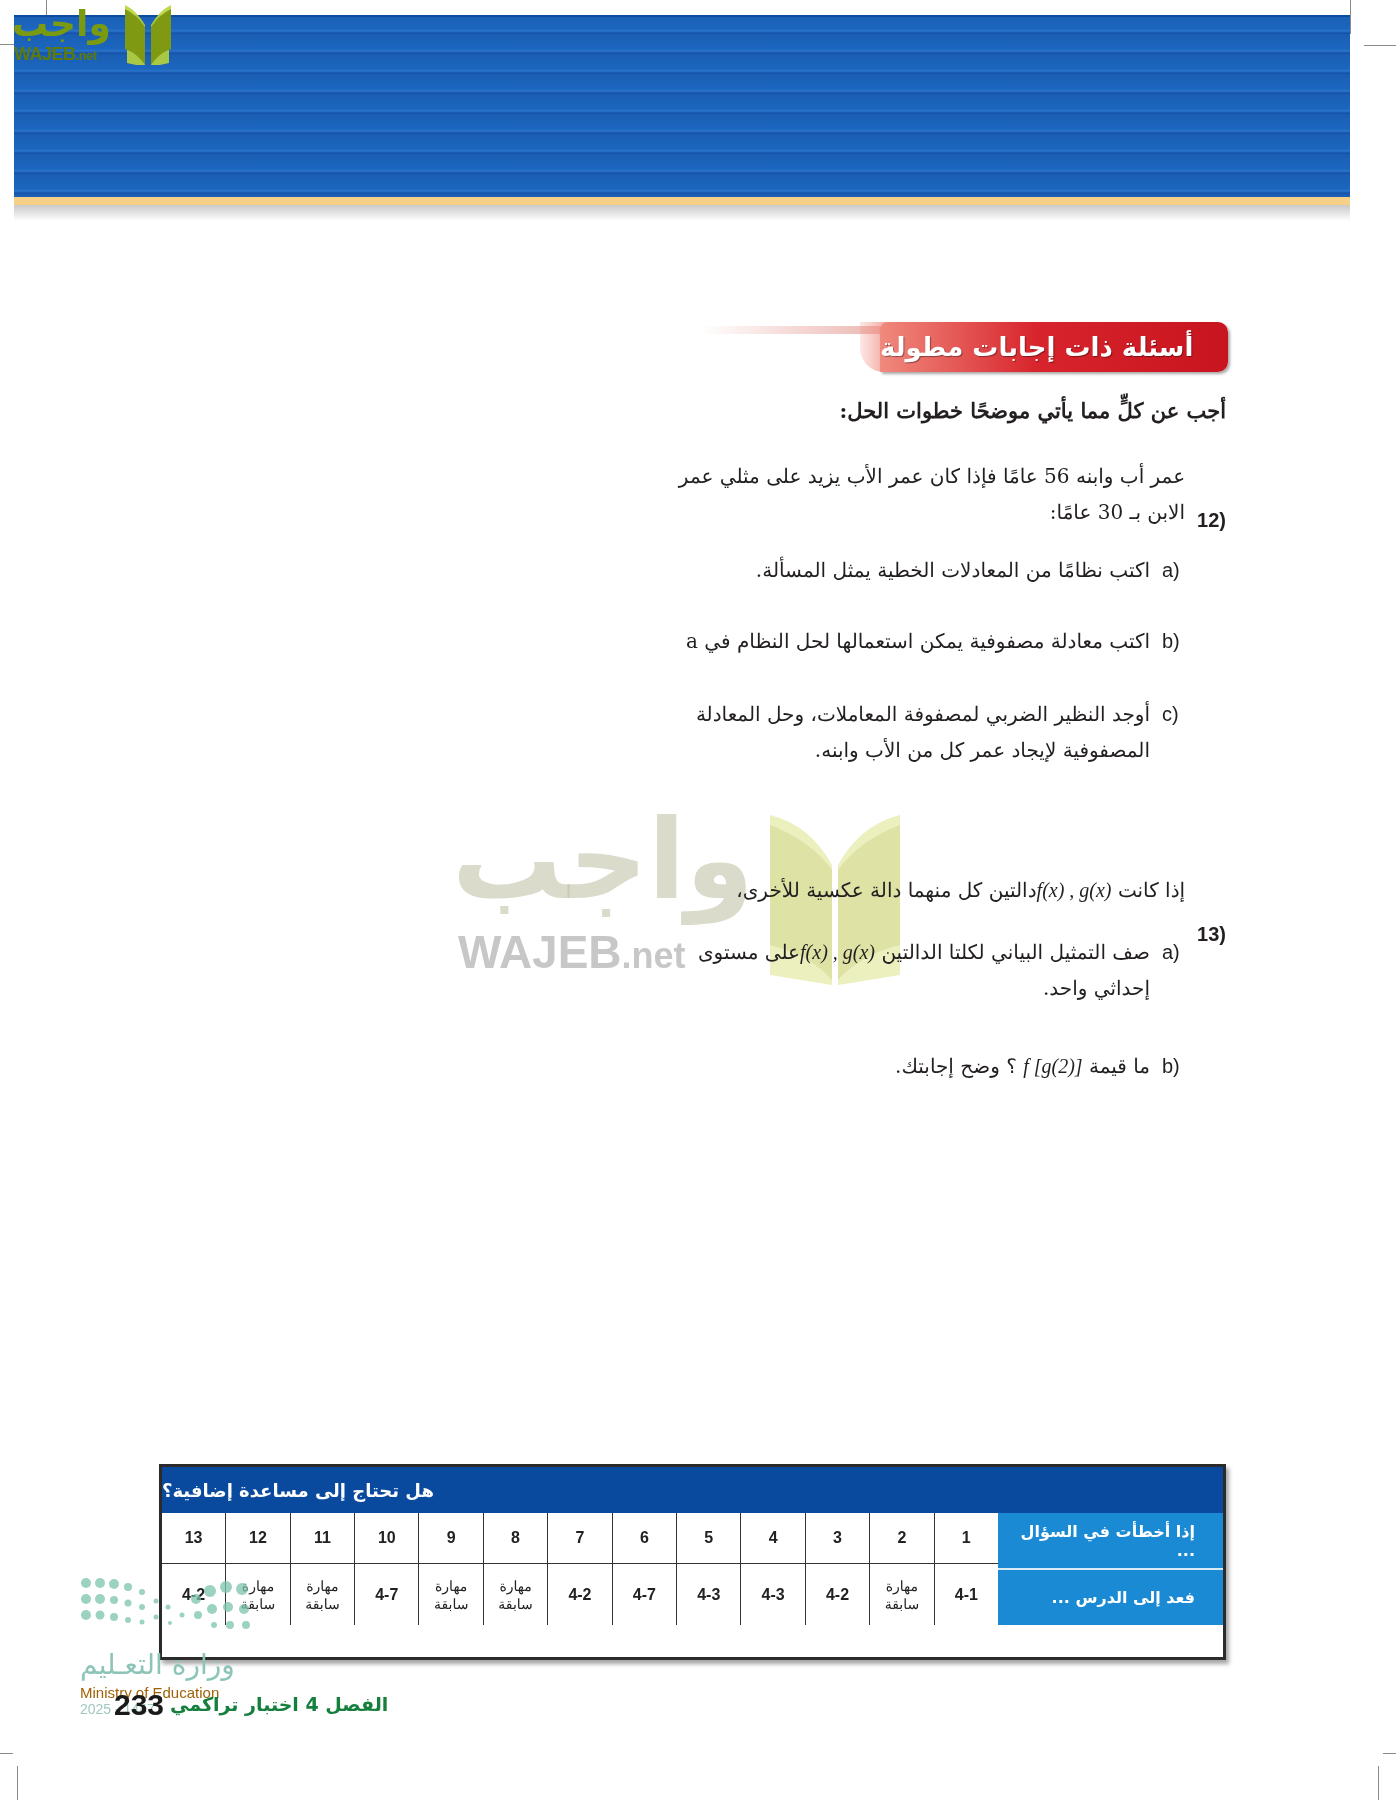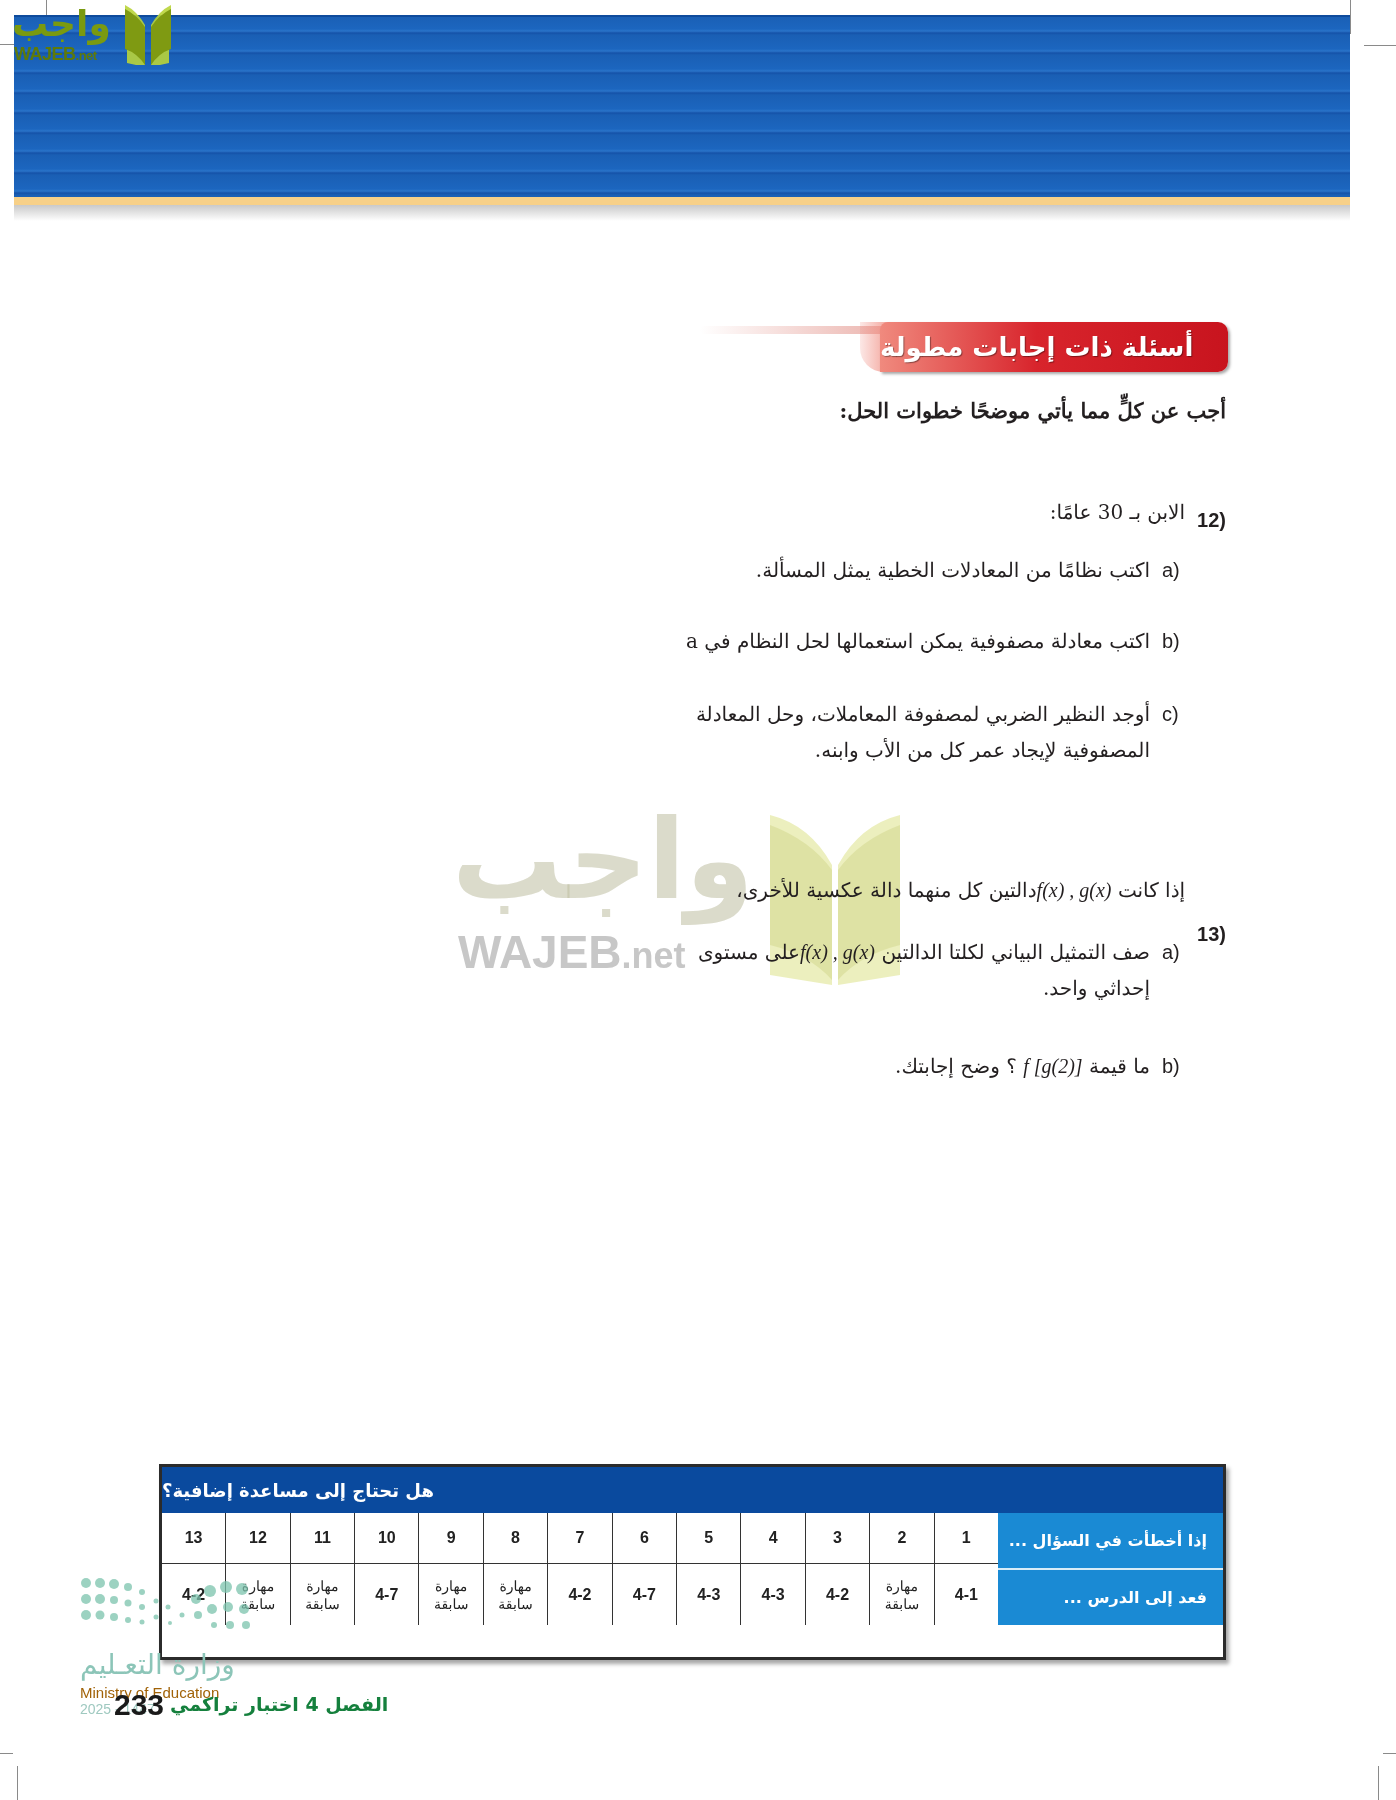--- a/index.html
+++ b/index.html
@@ -95,21 +95,21 @@
   }
   .help-head {
     height: 46px; background: #0a4a9e; color: #fff; font-weight: bold; font-size: 18px;
     display: flex; align-items: center; justify-content: flex-end; padding-right: 14px;
     direction: rtl;
   }
   .help-grid { display: flex; flex-direction: row-reverse; height: 112px; }
   .help-labels { width: 225px; background: #1a8ad4; display: flex; flex-direction: column; }
   .help-label {
     flex: 1; color: #fff; font-weight: bold; font-size: 16px;
-    display: flex; align-items: center; justify-content: flex-start; padding-right: 16px;
+    display: flex; align-items: center; justify-content: flex-start; padding-right: 28px;
     direction: rtl;
   }
   .help-label + .help-label { border-top: 2px solid #d8ecf8; }
   .help-cols { flex: 1; display: flex; flex-direction: row-reverse; }
   .help-col { flex: 1; display: flex; flex-direction: column; border-left: 1.5px solid #333; }
   .help-col:last-child { border-left: none; }
   .help-cell {
     display: flex; align-items: center; justify-content: center; text-align: center;
     font-family: "Liberation Sans", sans-serif; font-weight: bold; font-size: 16px; color: #222;
   }
@@ -162,21 +162,21 @@
   <path d="M50 10 Q90 25 112 55 L112 165 Q90 140 50 130 Z" fill="#d8dd98" opacity="0.7"></path>
   <path d="M180 10 Q140 25 118 55 L118 165 Q140 140 180 130 Z" fill="#d8dd98" opacity="0.7"></path>
 </svg>
 <div class="abs wm-ar">واجب</div>
 <div class="abs wm-en"><span>WAJEB</span><small>.net</small></div>
 
 <div class="abs q" style="right:170px;top:458px;width:560px;">
   <div class="item">
     <span class="qnum">12)</span>
     <span class="txt">
-      <br>
+      <span>عمر أب وابنه 56 عامًا فإذا كان عمر الأب يزيد على مثلي عمر</span><br>
       <span>الابن بـ 30 عامًا:</span>
     </span>
   </div>
 </div>
 <div class="abs q item" style="right:208px;top:552px;">
   <span class="lbl">a)</span>
   <span class="txt">اكتب نظامًا من المعادلات الخطية يمثل المسألة.</span>
 </div>
 <div class="abs q item" style="right:208px;top:623px;">
   <span class="lbl">b)</span>

